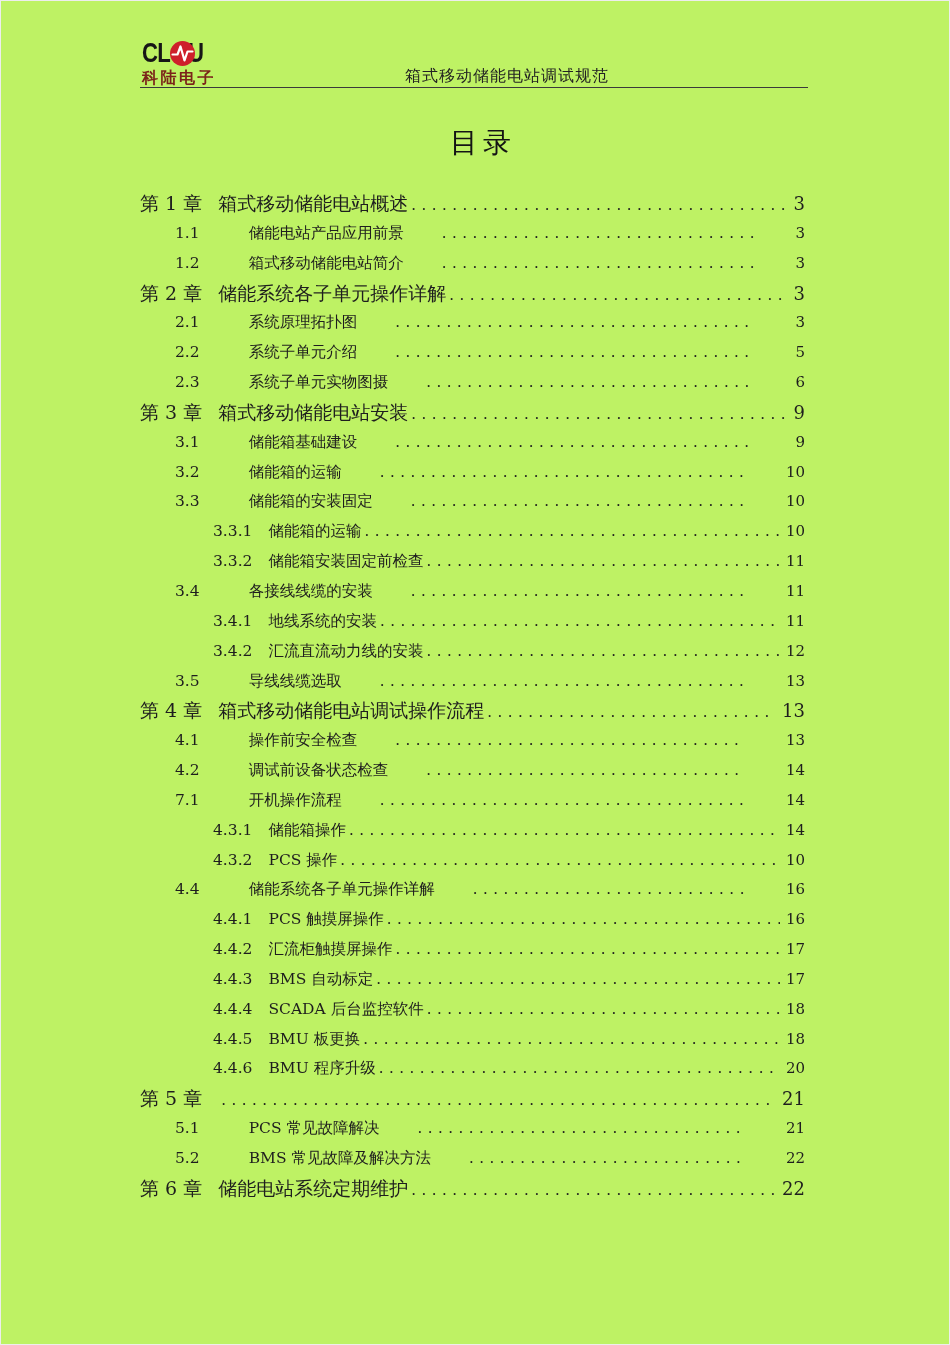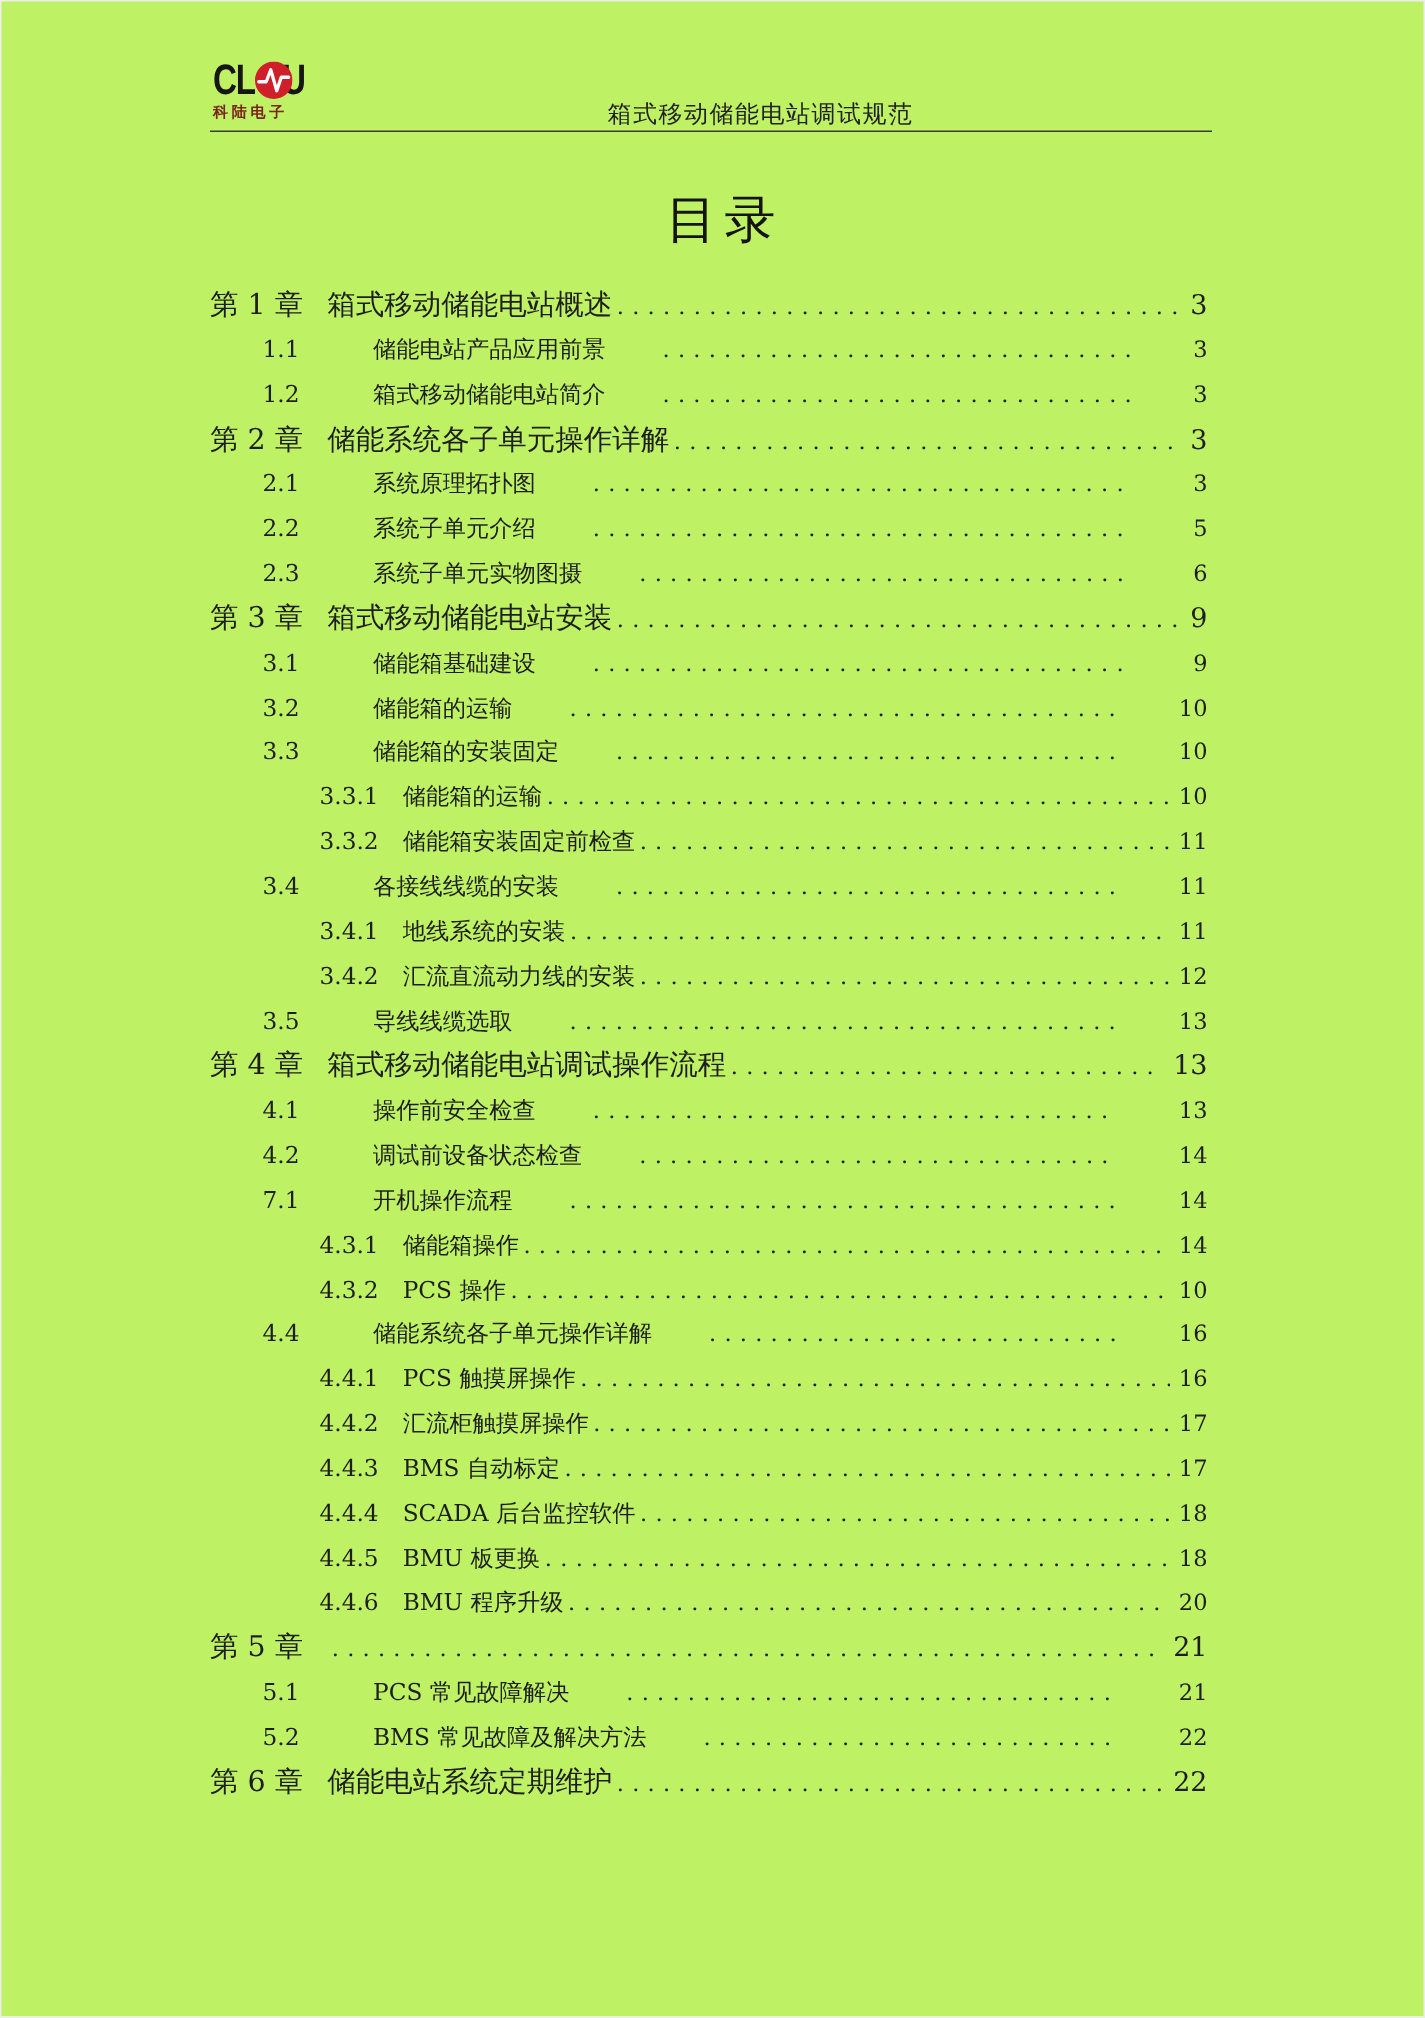--- a/index.html
+++ b/index.html
@@ -34,21 +34,21 @@
     letter-spacing: -1px;
     color: #161616;
     transform: scaleX(0.82) scaleY(1.05);
     transform-origin: left center;
   }
   .logo-circle { width: 25px; height: 25px; margin: 0 -7px 0 -6px; position: relative; z-index: 2; }
   .logo-sub {
     margin-top: 1px;
     font-family: "Liberation Sans", sans-serif;
     font-weight: bold;
-    font-size: 10px;
+    font-size: 16px;
     letter-spacing: 2.5px;
     color: #7b241a;
     white-space: nowrap;
   }
   .header-doc-title {
     position: absolute;
     left: 0; right: 0;
     top: 66px;
     text-align: center;
     font-size: 16px;
@@ -63,21 +63,21 @@
     top: 87px;
     border-top: 1.5px solid #3a3a3a;
   }
 
   
   .toc-title {
     position: absolute;
     left: 16px; right: 0;
     top: 124px;
     text-align: center;
-    font-size: 34px;
+    font-size: 28px;
     font-weight: 500;
     letter-spacing: 5px;
     color: #141414;
   }
 
   
   .toc-list {
     position: absolute;
     left: 140px;
     right: 145px;

